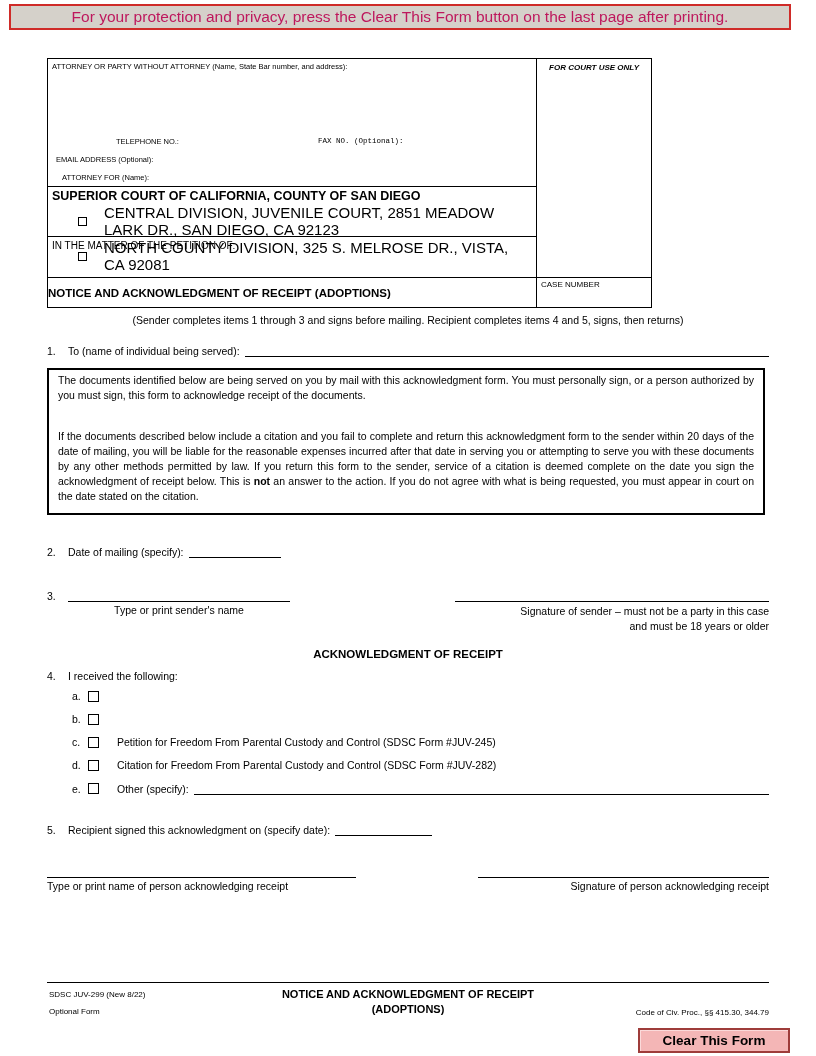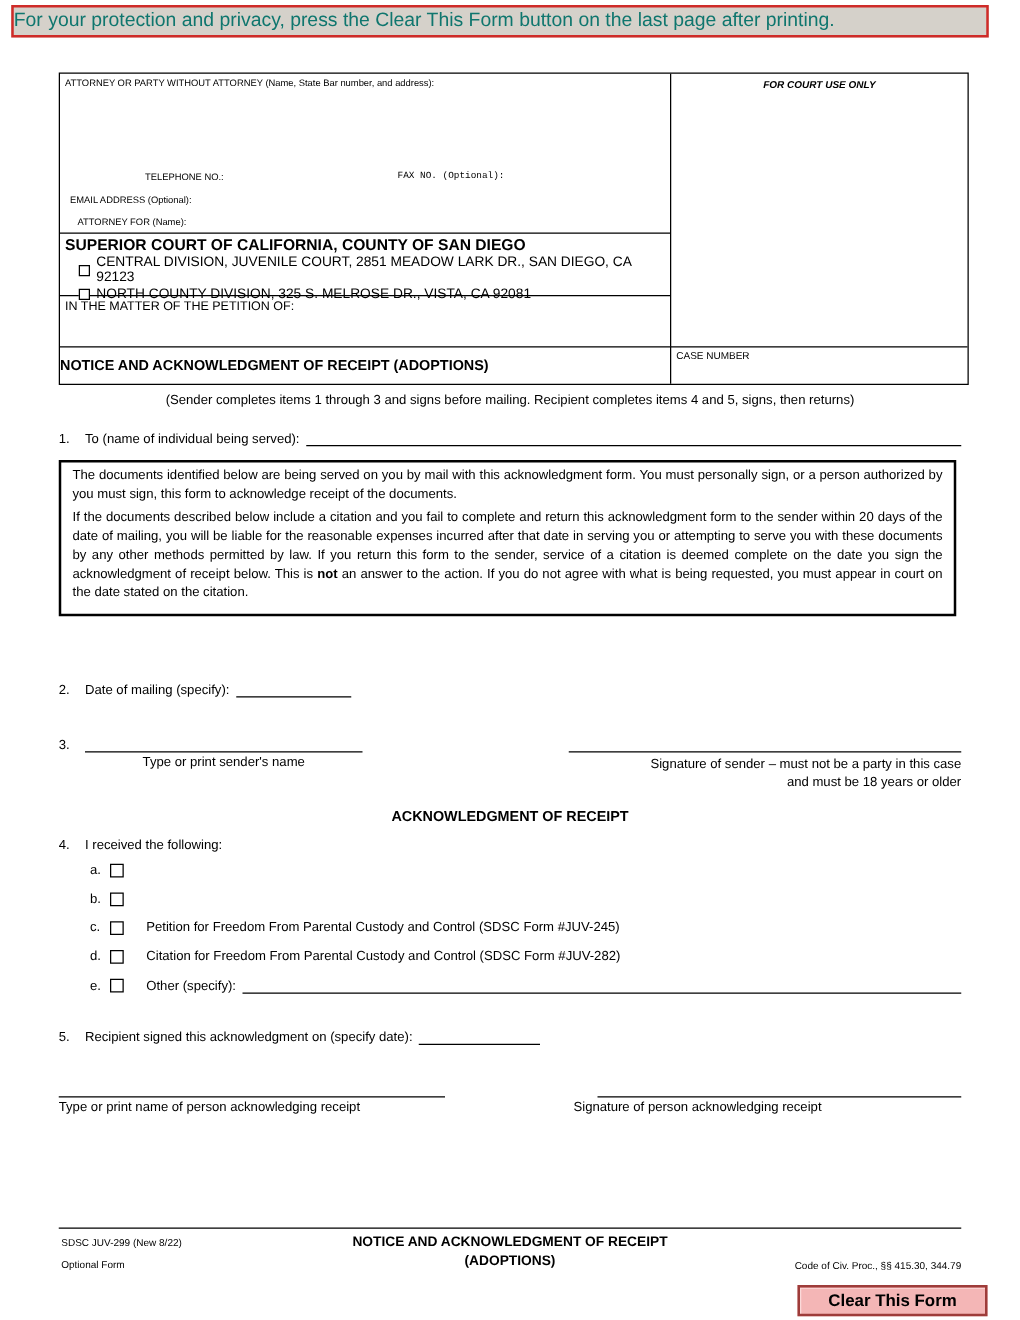--- a/index.html
+++ b/index.html
@@ -5,59 +5,59 @@
   * { margin:0; padding:0; box-sizing:border-box; }
   body { background:#fff; }
   .page {
     position:relative; width:816px; height:1056px; background:#ffffff;
     font-family:"Liberation Sans", sans-serif; color:#000; overflow:hidden;
   }
   
   .banner {
     position:absolute; top:4px; left:9px; width:782px; height:26px;
     background:#d5d1ca; border:2px solid #cf2b28;
-    display:flex; align-items:center; justify-content:flex-start;
-    color:#0f766e; font-size:15.5px;
+    display:flex; align-items:center; justify-content:center;
+    color:#be185d; font-size:15.5px;
   }
   
   .header-grid {
-    position:absolute; top:58px; left:47px; width:728px; height:250px;
+    position:absolute; top:58px; left:47px; width:605px; height:250px;
     display:grid; grid-template-columns:488px 1fr;
     grid-template-rows:128px 50px 40px 1fr;
     border:1px solid #000; font-size:7.5px;
   }
   .cell { position:relative; }
   .attorney { grid-row:1; grid-column:1; border-bottom:1px solid #000; padding:3px 4px; }
   .attorney .tel   { position:absolute; top:78px;  left:68px; }
   .attorney .fax   { position:absolute; top:78px;  left:270px;font-family:Liberation Mono, monospace; }
   .attorney .email { position:absolute; top:96px;  left:8px; }
   .attorney .attyfor { position:absolute; top:114px; left:14px; }
   .courtuse { grid-row:1 / 4; grid-column:2; border-left:1px solid #000; text-align:center; padding-top:4px; font-weight:bold; font-style:italic; font-size:8px; }
   .court { grid-row:2; grid-column:1; border-bottom:1px solid #000; padding:2px 4px; }
   .court-name { font-weight:bold; font-size:12.5px; letter-spacing:0; }
-  .division-row { display:flex; align-items:center; gap:5px; margin-left:11px; margin-top:1px; font-size:11px; }
+  .division-row { display:flex; align-items:center; gap:17px; margin-left:26px; margin-top:1px; font-size:15px; }
   .petition { grid-row:3; grid-column:1; padding:3px 4px; font-size:10px; }
   .titlecell { grid-row:4; grid-column:1; border-top:1px solid #000; display:flex; align-items:center; justify-content:flex-start; font-weight:bold; font-size:11.5px; }
   .casecell { grid-row:4; grid-column:2; border-top:1px solid #000; border-left:1px solid #000; padding:2px 4px; font-size:8px; }
   
   .cb { display:inline-block; width:11px; height:11px; border:1px solid #000; background:#fff; flex:none; }
   .cb-sm { width:9px; height:9px; }
   .line { border-bottom:1px solid #000; display:inline-block; }
   .grow { flex:1; }
   .instructions { position:absolute; top:314px; left:47px; width:722px; text-align:center; font-size:10.5px; }
   .item-row { position:absolute; left:47px; width:722px; display:flex; align-items:flex-end; font-size:10.5px; }
   .item-num { width:21px; flex:none; }
   .item1 { top:344px; }
   .notice-box {
     position:absolute; top:368px; left:47px; width:718px;
     border:2px solid #000; padding:3px 9px 9px 9px;
   }
   .notice-title { text-align:center; font-weight:bold; font-size:11px; margin-bottom:2px; }
   .notice-box p { font-size:10.5px; line-height:1.43; text-align:justify; }
-  .notice-box p + p { margin-top:4px; }
+  .notice-box p + p { margin-top:26px; }
   .item2 { top:545px; }
   .item2 .line { width:92px; }
   .item3-lines { position:absolute; top:586px; left:47px; width:722px; height:16px; font-size:10.5px; }
   .item3-num { position:absolute; left:0; bottom:0; }
   .item3-line-left  { position:absolute; left:21px; bottom:0; width:222px; border-bottom:1px solid #000; height:14px; }
   .item3-line-right { position:absolute; left:408px; bottom:0; width:314px; border-bottom:1px solid #000; height:14px; }
   .item3-captions { position:absolute; top:604px; left:47px; width:722px; font-size:10.5px; }
   .cap-left { position:absolute; left:21px; width:222px; text-align:center; }
   .cap-right { position:absolute; left:300px; width:422px; text-align:right; line-height:1.4; }
   .ack-heading { position:absolute; top:648px; left:47px; width:722px; text-align:center; font-weight:bold; font-size:11.5px; }
@@ -67,21 +67,21 @@
   .option-row .cb { margin-right:18px; }
   .opt-a { top:690px; } .opt-b { top:713px; } .opt-c { top:736px; } .opt-d { top:759px; } .opt-e { top:782px; }
   .opt-e .line { flex:1; margin-left:5px; height:13px; }
   .item5 { top:823px; }
   .item5 .line { width:97px; }
   .sig-lines { position:absolute; top:862px; left:47px; width:722px; height:16px; }
   .sig-line-left  { position:absolute; left:0; bottom:0; width:309px; border-bottom:1px solid #000; height:14px; }
   .sig-line-right { position:absolute; left:431px; bottom:0; width:291px; border-bottom:1px solid #000; height:14px; }
   .sig-captions { position:absolute; top:880px; left:47px; width:722px; font-size:10.5px; }
   .sig-cap-left { position:absolute; left:0; }
-  .sig-cap-right { position:absolute; left:300px; width:422px; text-align:center; }
+  .sig-cap-right { position:absolute; left:300px; width:422px; text-align:right; }
   
   .footer-rule { position:absolute; top:982px; left:47px; width:722px; border-top:1.5px solid #000; }
   .footer-left1 { position:absolute; top:990px;  left:49px; font-size:8px; }
   .footer-left2 { position:absolute; top:1007px; left:49px; font-size:8px; }
   .footer-center { position:absolute; top:987px; left:47px; width:722px; text-align:center; font-weight:bold; font-size:11px; line-height:1.35; }
   .footer-right { position:absolute; top:1008px; left:47px; width:722px; text-align:right; font-size:8px; }
   .clear-btn {
     position:absolute; top:1028px; left:638px; width:152px; height:25px;
     background:#f4b6b6; border:2px solid #9e3c3a;
     box-shadow:inset 1px 1px 0 #fbdada;

